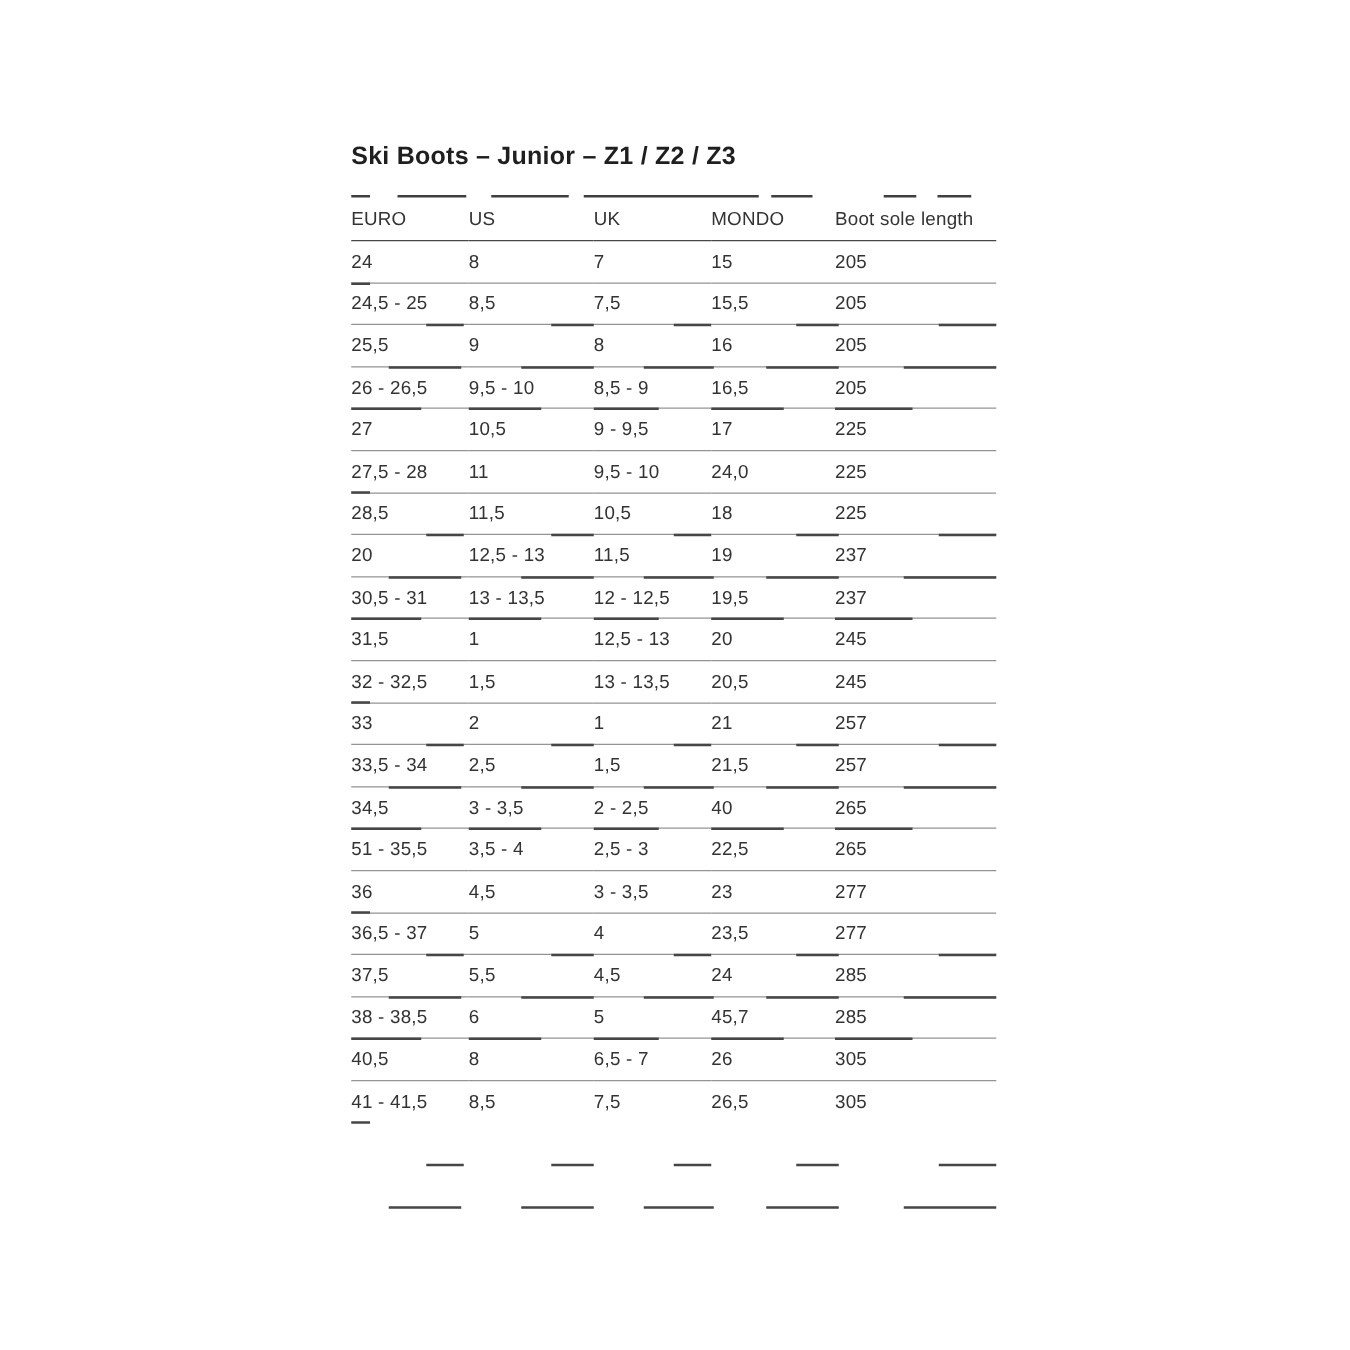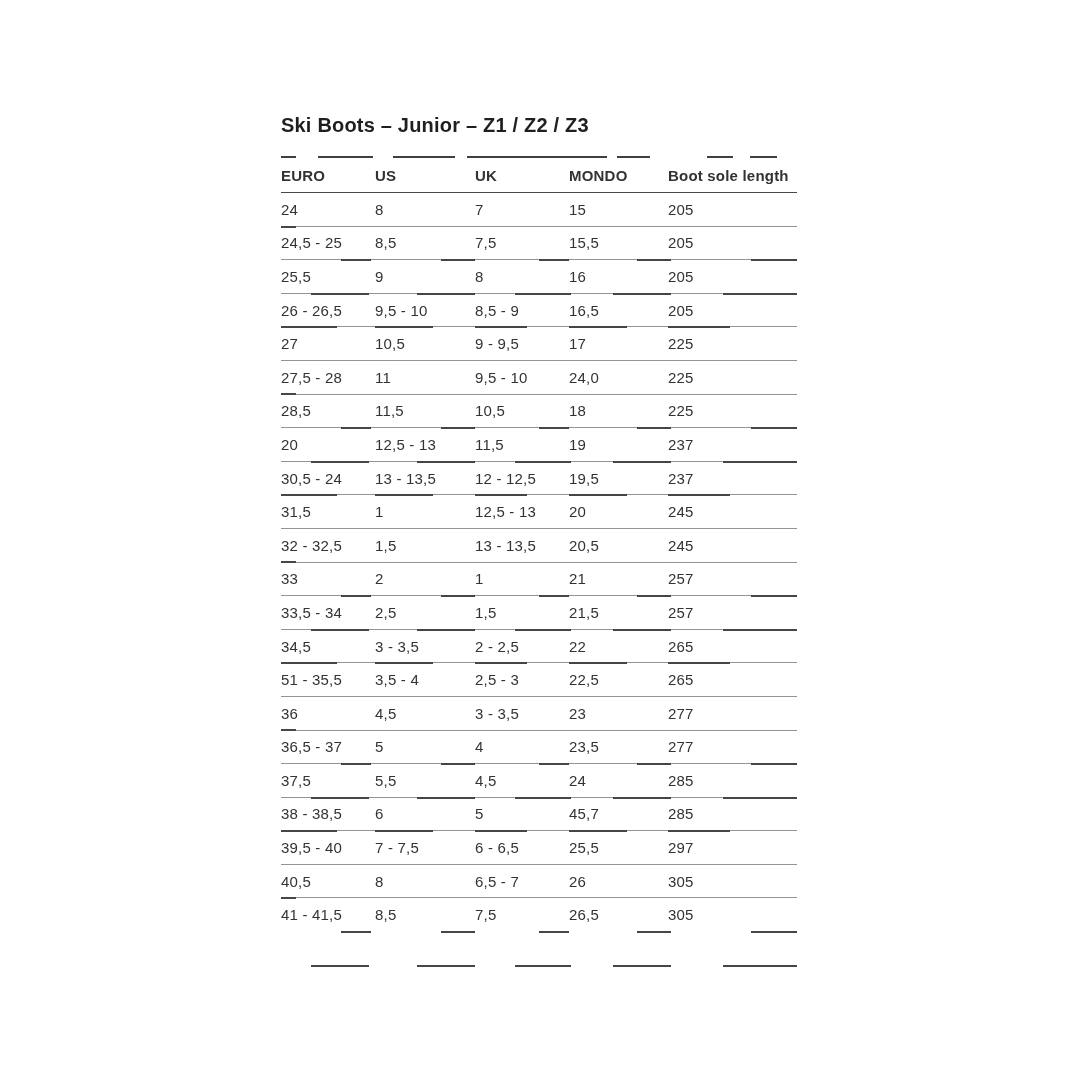--- a/index.html
+++ b/index.html
@@ -42,21 +42,21 @@
   table.size-table {
     width: 516px;
     border-collapse: collapse;
     table-layout: fixed;
   }
   table.size-table th {
     height: 33px;
     padding: 0;
     text-align: left;
     vertical-align: middle;
-    font-weight: 700;
+    font-weight: 400;
     font-size: 15px;
     color: #333333;
     letter-spacing: 0.2px;
     border-bottom: 1.5px solid #474747;
     white-space: nowrap;
     overflow: hidden;
   }
   table.size-table td {
     height: 32.6px;
     padding: 0;
@@ -160,21 +160,21 @@
             <td>225</td>
           </tr>
           <tr>
             <td>20</td>
             <td>12,5 - 13</td>
             <td>11,5</td>
             <td>19</td>
             <td>237</td>
           </tr>
           <tr>
-            <td>30,5 - 24</td>
+            <td>30,5 - 31</td>
             <td>13 - 13,5</td>
             <td>12 - 12,5</td>
             <td>19,5</td>
             <td>237</td>
           </tr>
           <tr>
             <td>31,5</td>
             <td>1</td>
             <td>12,5 - 13</td>
             <td>20</td>
@@ -198,21 +198,21 @@
             <td>33,5 - 34</td>
             <td>2,5</td>
             <td>1,5</td>
             <td>21,5</td>
             <td>257</td>
           </tr>
           <tr>
             <td>34,5</td>
             <td>3 - 3,5</td>
             <td>2 - 2,5</td>
-            <td>22</td>
+            <td>40</td>
             <td>265</td>
           </tr>
           <tr>
             <td>51 - 35,5</td>
             <td>3,5 - 4</td>
             <td>2,5 - 3</td>
             <td>22,5</td>
             <td>265</td>
           </tr>
           <tr>
@@ -235,27 +235,20 @@
             <td>4,5</td>
             <td>24</td>
             <td>285</td>
           </tr>
           <tr>
             <td>38 - 38,5</td>
             <td>6</td>
             <td>5</td>
             <td>45,7</td>
             <td>285</td>
-          </tr>
-          <tr>
-            <td>39,5 - 40</td>
-            <td>7 - 7,5</td>
-            <td>6 - 6,5</td>
-            <td>25,5</td>
-            <td>297</td>
           </tr>
           <tr>
             <td>40,5</td>
             <td>8</td>
             <td>6,5 - 7</td>
             <td>26</td>
             <td>305</td>
           </tr>
           <tr>
             <td>41 - 41,5</td>

